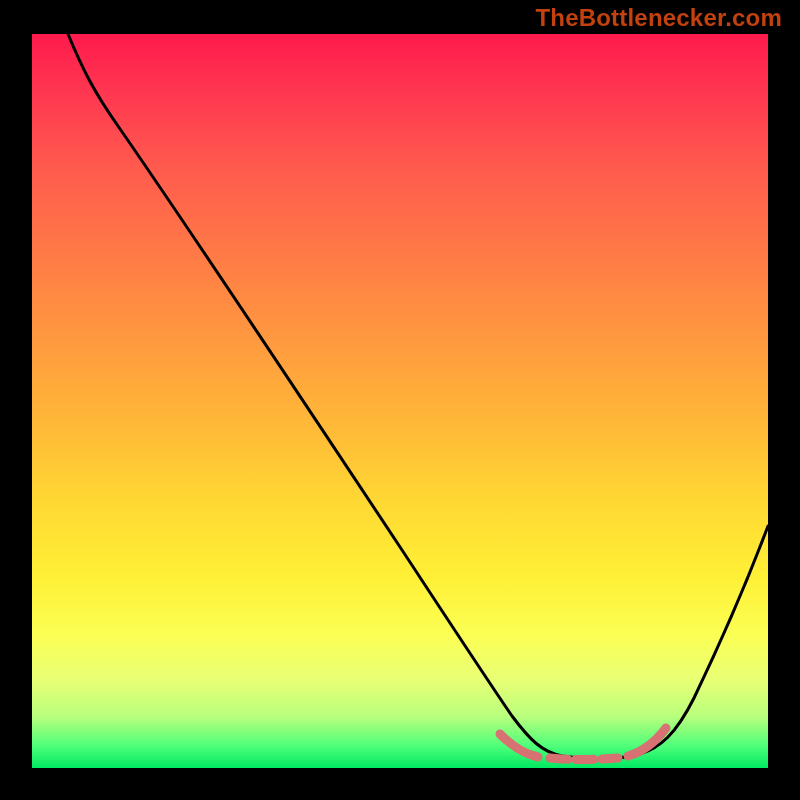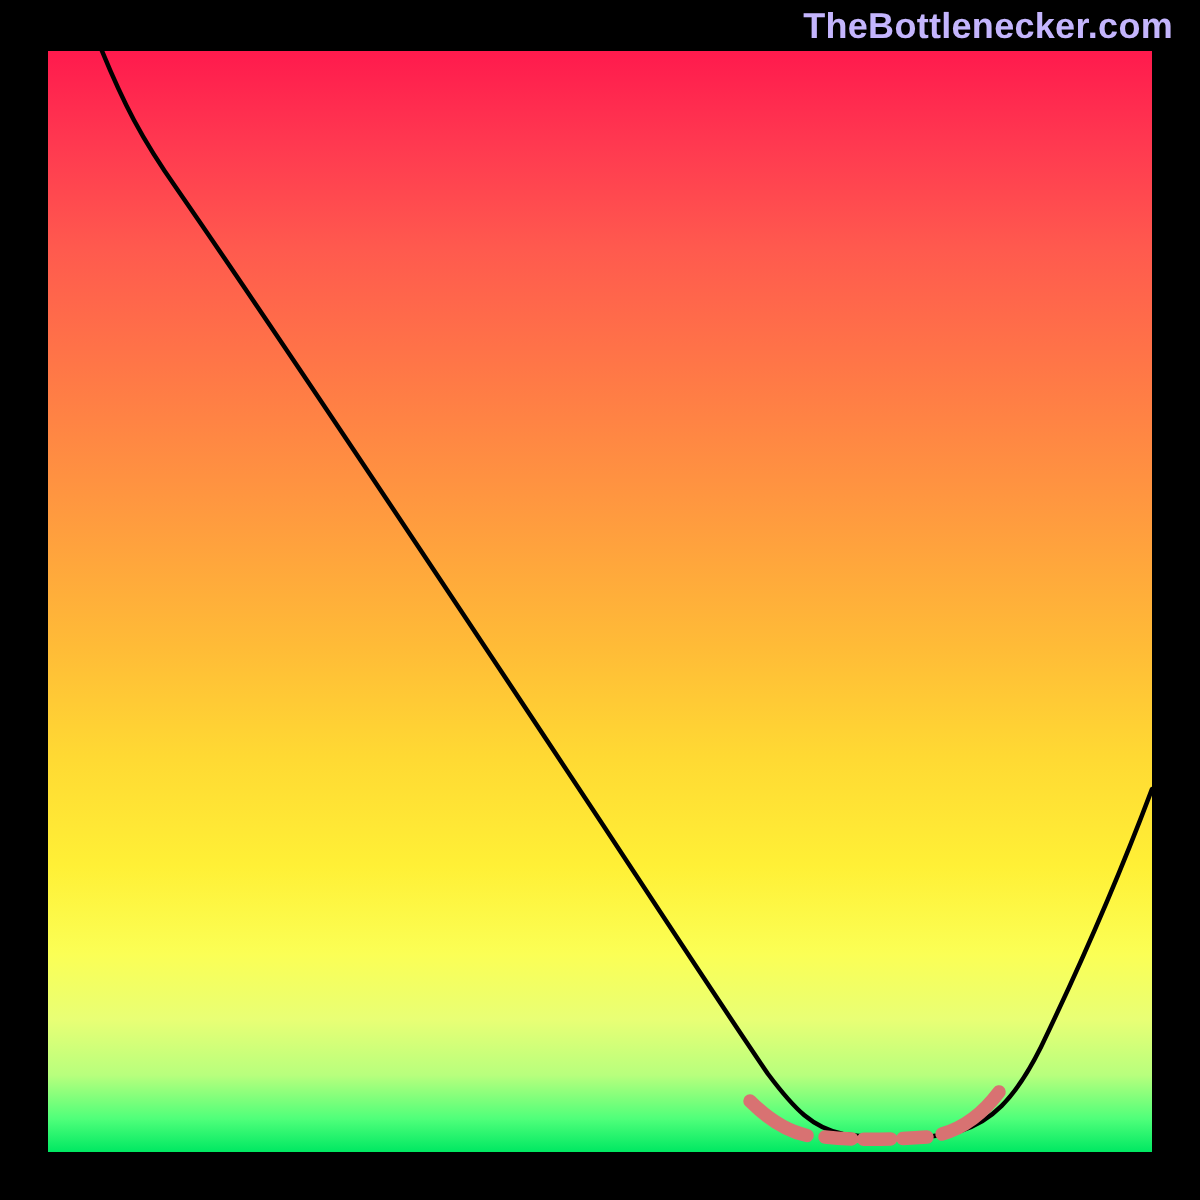--- a/index.html
+++ b/index.html
@@ -14,21 +14,21 @@
   .frame {
     position: relative;
     width: 800px;
     height: 800px;
     background: #000;
   }
   .watermark {
     position: absolute;
     top: 4px;
     right: 18px;
-    color: #c4b5fd;
+    color: #c2410c;
     font-size: 24px;
     font-weight: 700;
     letter-spacing: 0.2px;
     user-select: none;
   }
   .plot {
     position: absolute;
     left: 32px;
     top: 34px;
     width: 736px;

